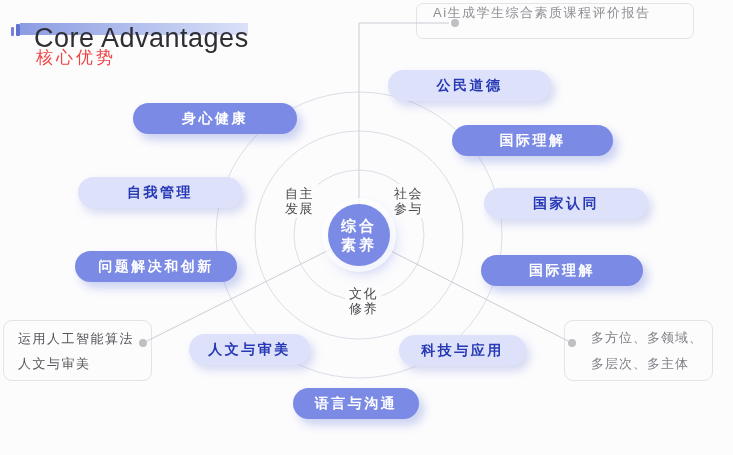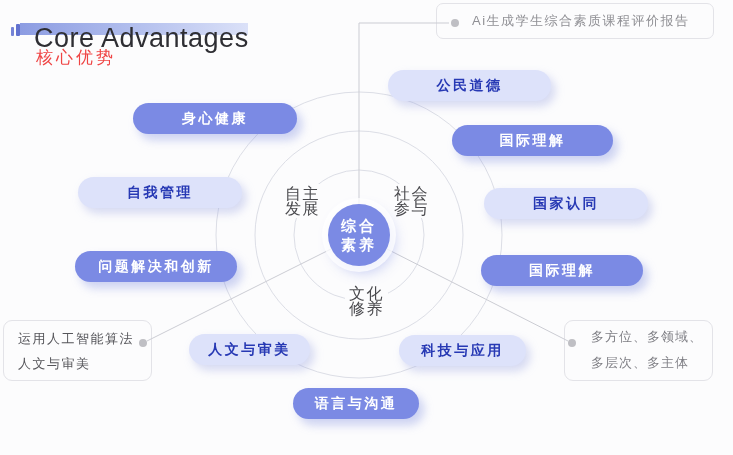--- a/index.html
+++ b/index.html
@@ -31,37 +31,37 @@
   }
   
   svg.lines{position:absolute;left:0;top:0;z-index:2;}
   
   .callout{
     position:absolute;z-index:1;
     border:1px solid #e3e3e8;background:transparent;
     box-sizing:border-box;
   }
   .callout-top{
-    left:436px;top:3px;width:278px;height:36px;border-radius:7px;
-    display:flex;align-items:center;padding-left:35px;
+    left:416px;top:3px;width:278px;height:36px;border-radius:7px;
+    display:flex;padding-left:16px;
     font-size:13px;color:#8f8f94;letter-spacing:1.5px;
   }
   .callout-side{
     width:149px;height:61px;border-radius:9px;top:320px;
     font-size:13px;display:flex;flex-direction:column;justify-content:center;
   }
   .callout-left{left:3px;color:#55555a;letter-spacing:1.5px;}
   .callout-left .ln{padding-left:14px;line-height:25px;}
-  .callout-right{left:564px;color:#7e7e84;letter-spacing:1px;font-family:Liberation Mono, monospace;}
+  .callout-right{left:564px;color:#7e7e84;letter-spacing:1px;}
   .callout-right .ln{padding-left:26px;line-height:26px;}
   
   .sector-label{
     position:absolute;z-index:3;background:#fcfcfd;
     padding:2px 4px;text-align:center;
-    font-size:16px;line-height:15px;color:#4a4a4e;letter-spacing:1.5px;
+    font-size:13px;line-height:15px;color:#4a4a4e;letter-spacing:1.5px;
   }
   .center-circle{
     position:absolute;left:328px;top:204px;width:62px;height:62px;z-index:4;
     background:#7b8ae4;border-radius:50%;
     display:flex;flex-direction:column;align-items:center;justify-content:center;
     color:#ffffff;font-size:15px;font-weight:bold;letter-spacing:3px;line-height:19px;
     box-shadow:0 0 0 6px rgba(255,255,255,0.75), 4px 6px 14px rgba(123,138,228,0.45);
   }
   .pill{
     position:absolute;z-index:4;height:31px;border-radius:16px;

